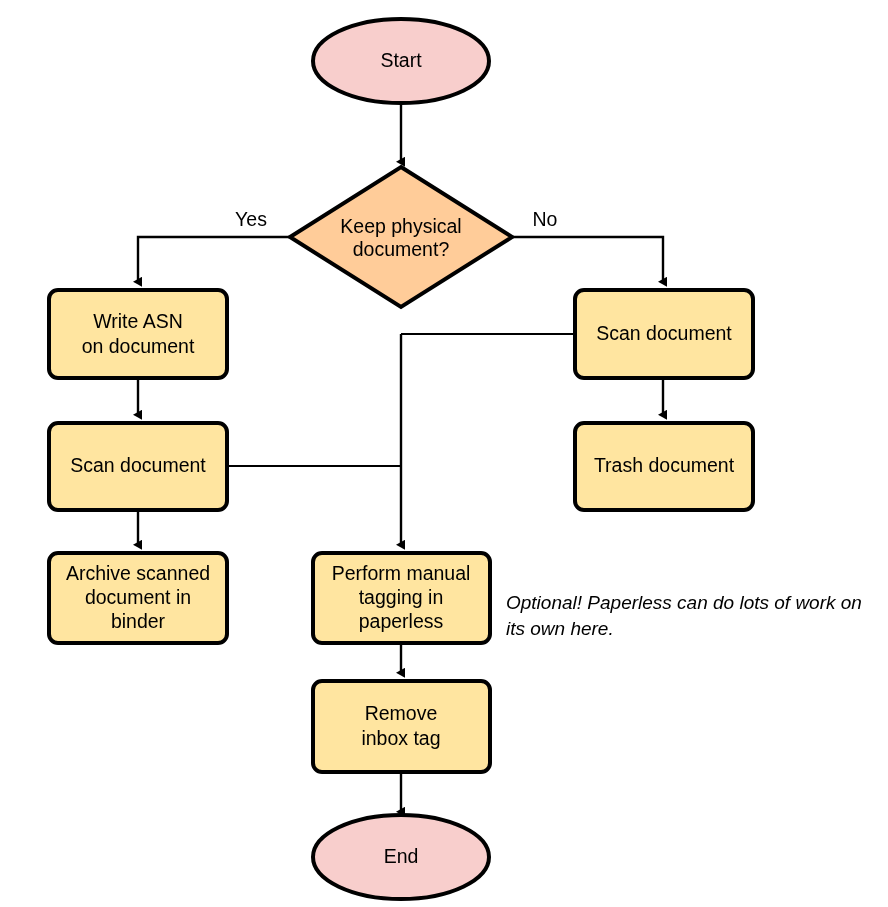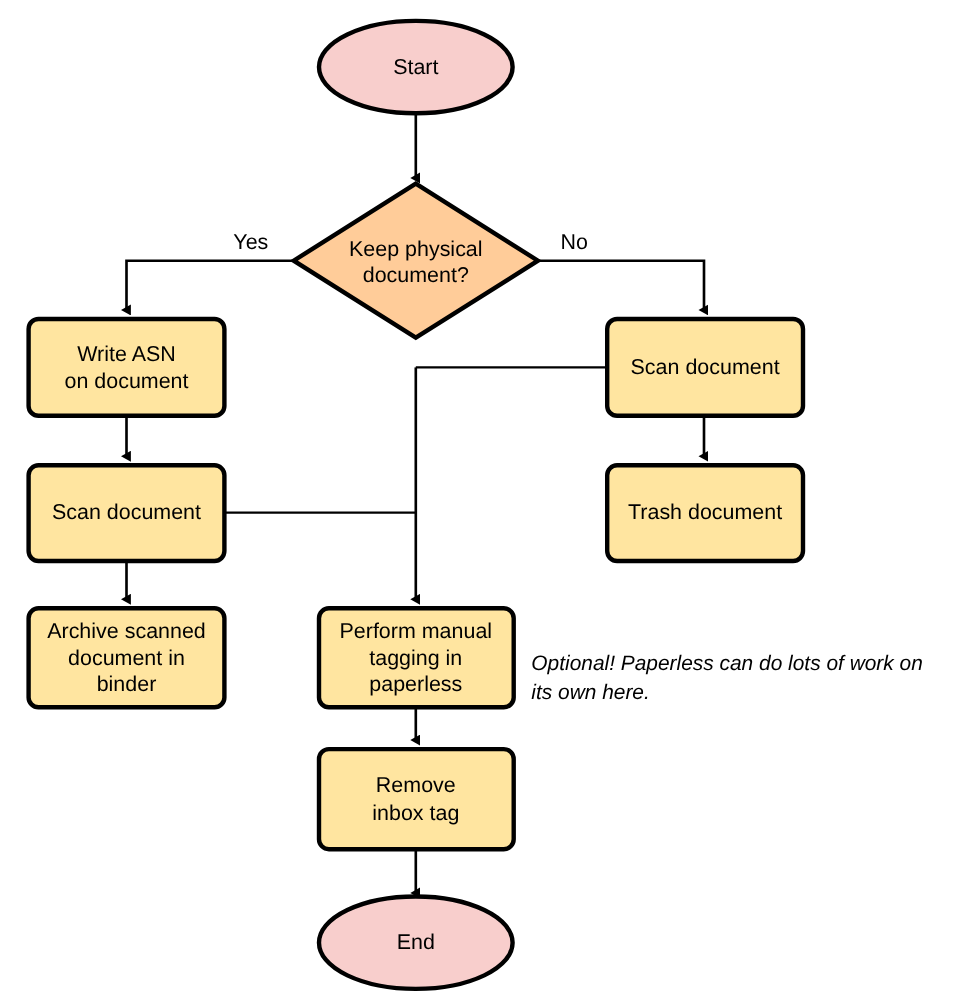--- a/index.html
+++ b/index.html
@@ -12,20 +12,21 @@
     width: 888px;
     height: 907px;
     font-family: "Liberation Sans", sans-serif;
     overflow: hidden;
   }
   #flowchart-root {
     position: relative;
     width: 700px;
     height: 907px;
     background: #ffffff;
+    margin-left: 23px;
   }
   svg.flow-canvas {
     position: absolute;
     top: 0;
     left: 0;
     width: 888px;
     height: 907px;
   }
   .node-text {
     font-family: "Liberation Sans", sans-serif;

